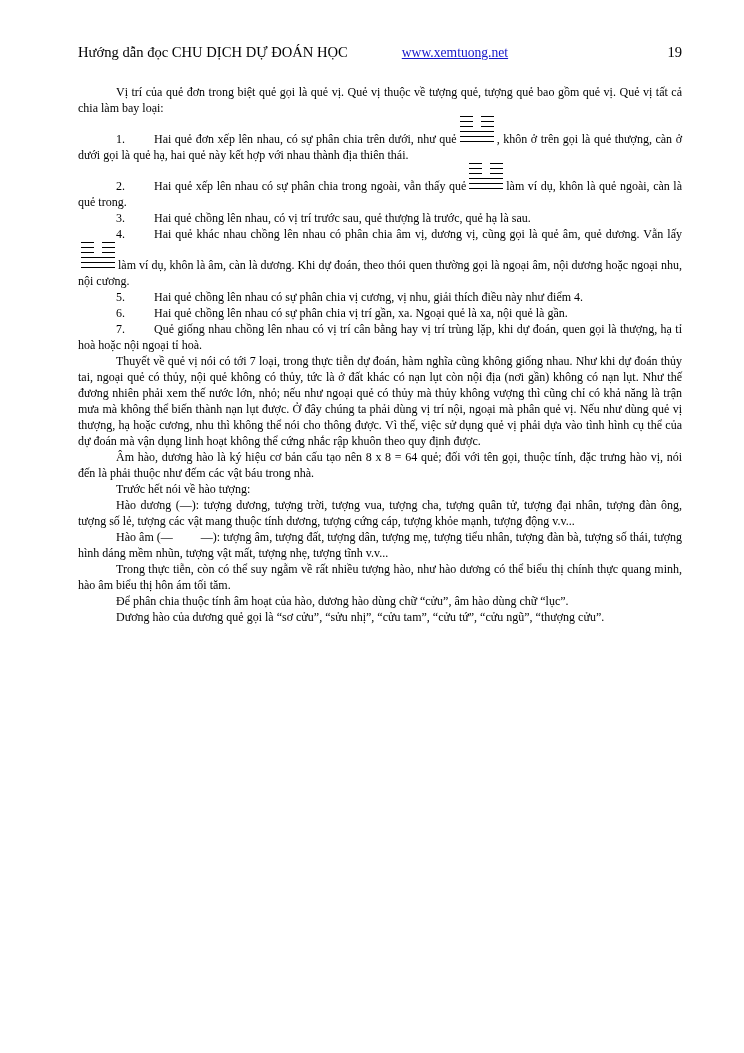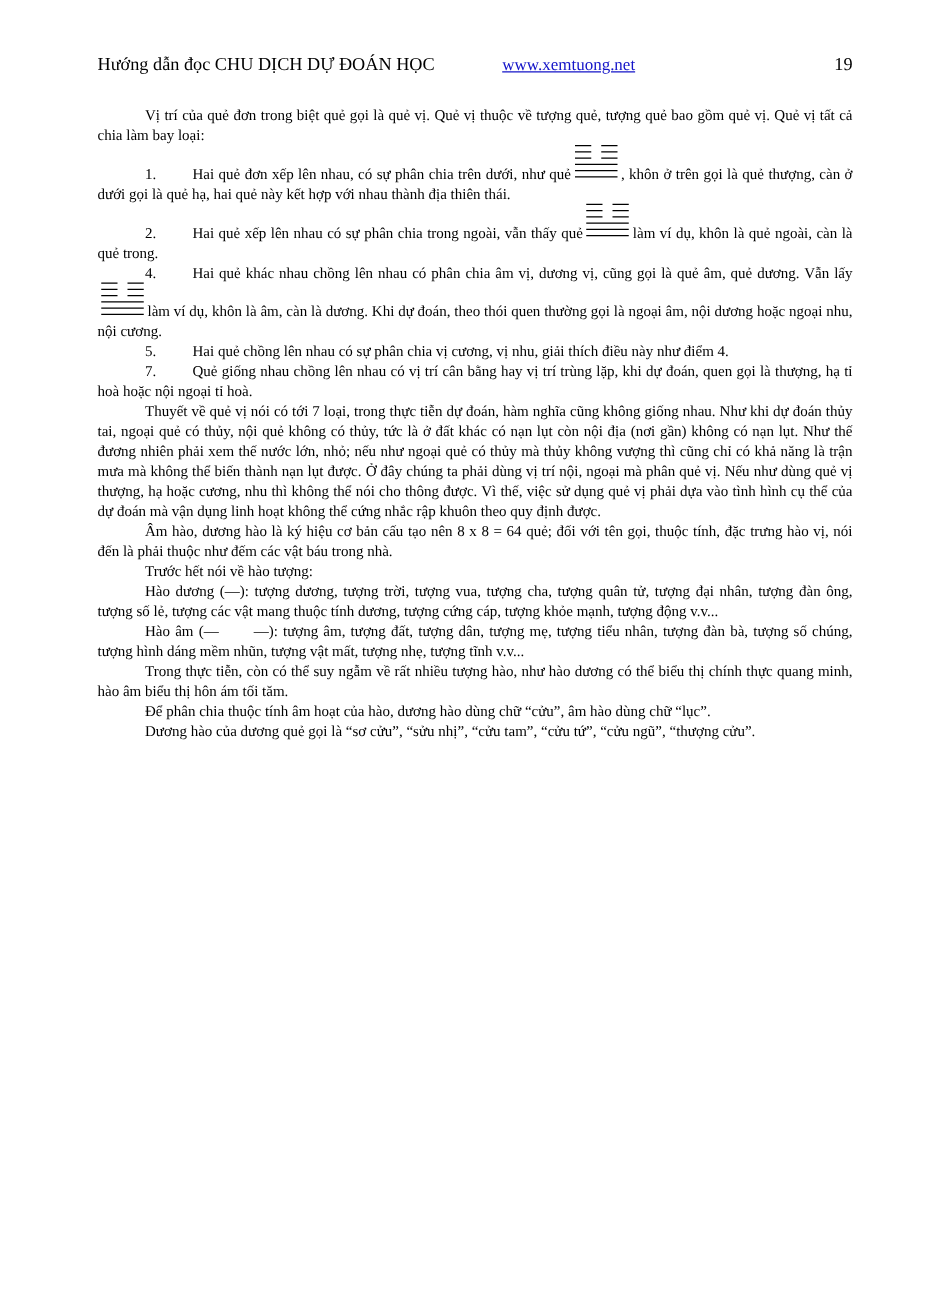--- a/index.html
+++ b/index.html
@@ -111,34 +111,36 @@
   </div>
 
   <div class="content">
 
     <p>Vị trí của quẻ đơn trong biệt quẻ gọi là quẻ vị. Quẻ vị thuộc về tượng quẻ, tượng quẻ bao gồm quẻ vị. Quẻ vị tất cả chia làm bay loại:</p>
 
     <p class="numbered"><span class="num">1.</span><span>Hai quẻ đơn xếp lên nhau, có sự phân chia trên dưới, như quẻ</span><span class="hex"><span class="yin"></span><span class="yin"></span><span class="yin"></span><span class="yang"></span><span class="yang"></span><span class="yang"></span></span><span>, khôn ở trên gọi là quẻ thượng, càn ở dưới gọi là quẻ hạ, hai quẻ này kết hợp với nhau thành địa thiên thái.</span></p>
 
     <p class="numbered"><span class="num">2.</span><span>Hai quẻ xếp lên nhau có sự phân chia trong ngoài, vẫn thấy quẻ</span><span class="hex"><span class="yin"></span><span class="yin"></span><span class="yin"></span><span class="yang"></span><span class="yang"></span><span class="yang"></span></span><span>làm ví dụ, khôn là quẻ ngoài, càn là quẻ trong.</span></p>
 
+    <p class="numbered"><span class="num">3.</span><span>Hai quẻ chồng lên nhau, có vị trí trước sau, quẻ thượng là trước, quẻ hạ là sau.</span></p>
 
     <p class="numbered"><span class="num">4.</span><span>Hai quẻ khác nhau chồng lên nhau có phân chia âm vị, dương vị, cũng gọi là quẻ âm, quẻ dương. Vẫn lấy</span><span class="hex"><span class="yin"></span><span class="yin"></span><span class="yin"></span><span class="yang"></span><span class="yang"></span><span class="yang"></span></span><span>làm ví dụ, khôn là âm, càn là dương. Khi dự đoán, theo thói quen thường gọi là ngoại âm, nội dương hoặc ngoại nhu, nội cương.</span></p>
 
     <p class="numbered"><span class="num">5.</span><span>Hai quẻ chồng lên nhau có sự phân chia vị cương, vị nhu, giải thích điều này như điểm 4.</span></p>
 
+    <p class="numbered"><span class="num">6.</span><span>Hai quẻ chồng lên nhau có sự phân chia vị trí gần, xa. Ngoại quẻ là xa, nội quẻ là gần.</span></p>
 
     <p class="numbered"><span class="num">7.</span><span>Quẻ giống nhau chồng lên nhau có vị trí cân bằng hay vị trí trùng lặp, khi dự đoán, quen gọi là thượng, hạ tỉ hoà hoặc nội ngoại tỉ hoà.</span></p>
 
     <p>Thuyết về quẻ vị nói có tới 7 loại, trong thực tiễn dự đoán, hàm nghĩa cũng không giống nhau. Như khi dự đoán thủy tai, ngoại quẻ có thủy, nội quẻ không có thủy, tức là ở đất khác có nạn lụt còn nội địa (nơi gần) không có nạn lụt. Như thế đương nhiên phải xem thế nước lớn, nhỏ; nếu như ngoại quẻ có thủy mà thủy không vượng thì cũng chỉ có khả năng là trận mưa mà không thể biến thành nạn lụt được. Ở đây chúng ta phải dùng vị trí nội, ngoại mà phân quẻ vị. Nếu như dùng quẻ vị thượng, hạ hoặc cương, nhu thì không thể nói cho thông được. Vì thế, việc sử dụng quẻ vị phải dựa vào tình hình cụ thể của dự đoán mà vận dụng linh hoạt không thể cứng nhắc rập khuôn theo quy định được.</p>
     <p>Âm hào, dương hào là ký hiệu cơ bản cấu tạo nên 8 x 8 = 64 quẻ; đối với tên gọi, thuộc tính, đặc trưng hào vị, nói đến là phải thuộc như đếm các vật báu trong nhà.</p>
     <p>Trước hết nói về hào tượng:</p>
 
     <p><span>Hào dương (</span><span class="dash-long">—</span><span>): tượng dương, tượng trời, tượng vua, tượng cha, tượng quân tử, tượng đại nhân, tượng đàn ông, tượng số lẻ, tượng các vật mang thuộc tính dương, tượng cứng cáp, tượng khỏe mạnh, tượng động v.v...</span></p>
 
-    <p><span>Hào âm (</span><span class="dash-long">—</span><span class="spacer-gap"></span><span class="dash-long">—</span><span>): tượng âm, tượng đất, tượng dân, tượng mẹ, tượng tiểu nhân, tượng đàn bà, tượng số chúng, tượng hình dáng mềm nhũn, tượng vật mất, tượng nhẹ, tượng tĩnh v.v...</span></p>
+    <p><span>Hào âm (</span><span class="dash-long">—</span><span class="spacer-gap"></span><span class="dash-long">—</span><span>): tượng âm, tượng đất, tượng dân, tượng mẹ, tượng tiểu nhân, tượng đàn bà, tượng số thái, tượng hình dáng mềm nhũn, tượng vật mất, tượng nhẹ, tượng tĩnh v.v...</span></p>
 
     <p>Trong thực tiễn, còn có thể suy ngẫm về rất nhiều tượng hào, như hào dương có thể biểu thị chính thực quang minh, hào âm biểu thị hôn ám tối tăm.</p>
     <p>Để phân chia thuộc tính âm hoạt của hào, dương hào dùng chữ “cửu”, âm hào dùng chữ “lục”.</p>
     <p>Dương hào của dương quẻ gọi là “sơ cửu”, “sửu nhị”, “cửu tam”, “cửu tứ”, “cửu ngũ”, “thượng cửu”.</p>
 
   </div>
 </div>
 
 </body></html>

